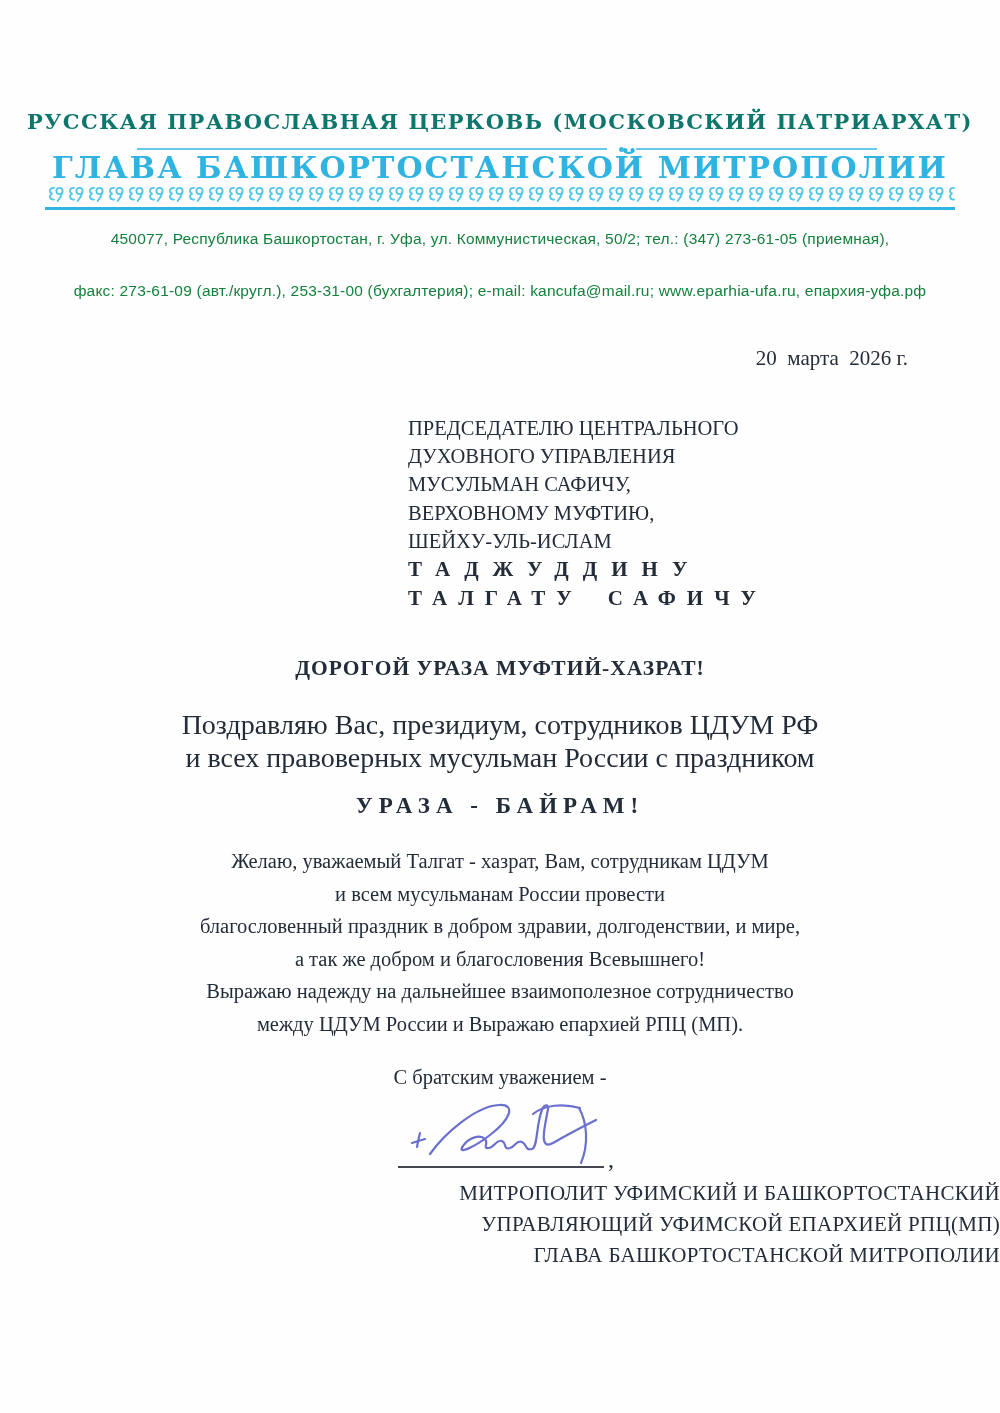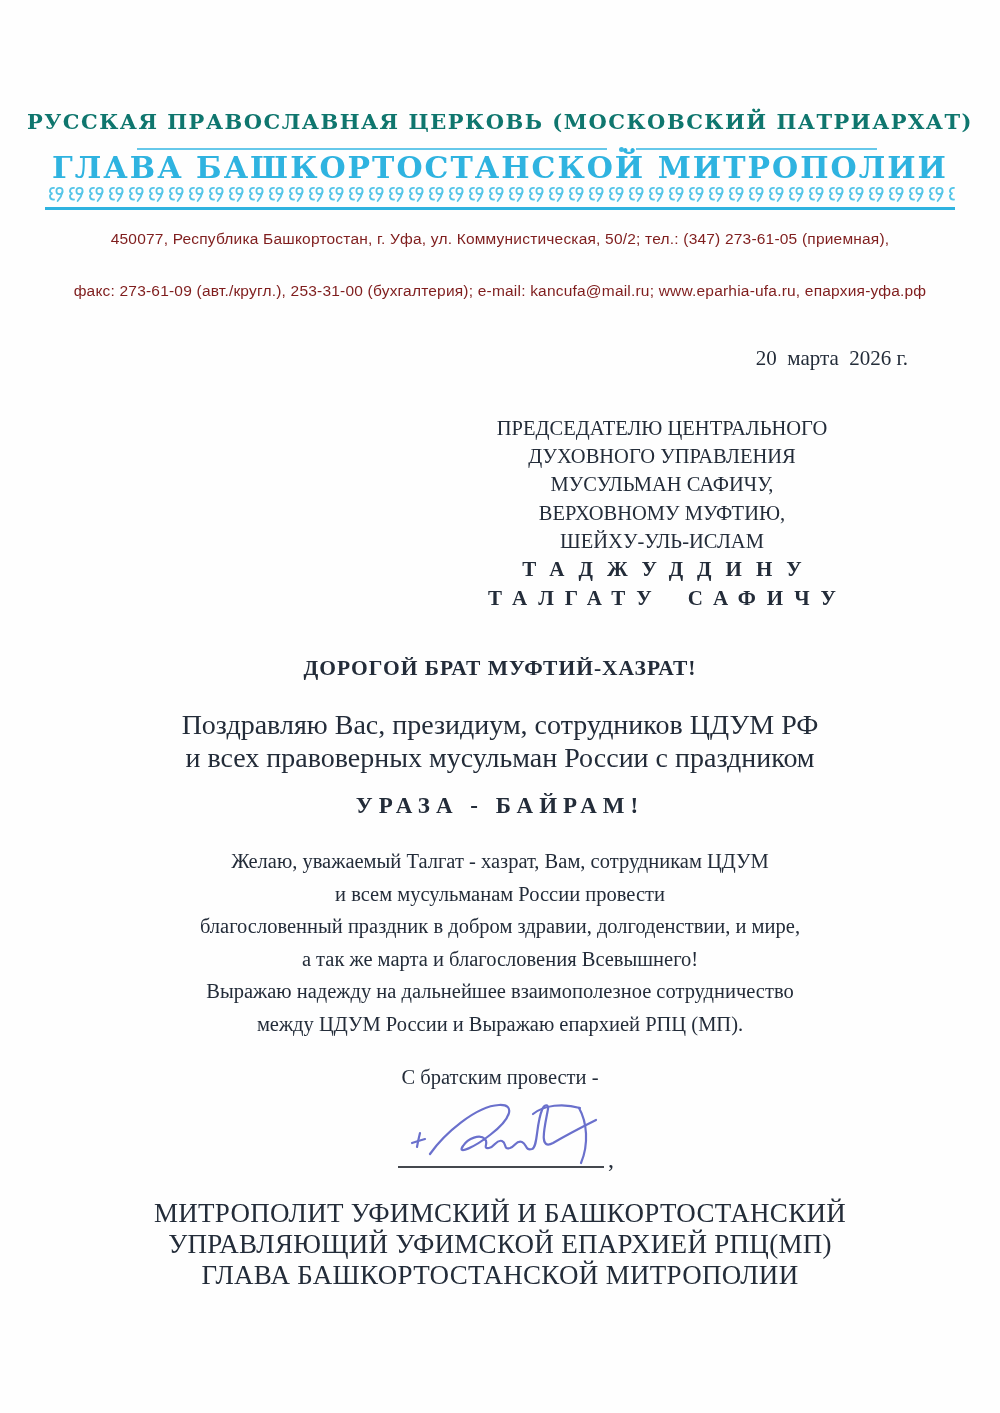--- a/index.html
+++ b/index.html
@@ -33,33 +33,33 @@
     text-align:center;
     font-family:"DejaVu Serif", serif;
     font-weight:bold;font-size:30px;letter-spacing:2px;
     color:#2fb3e0;
   }
   .ornament{position:absolute;top:184px;left:45px;width:910px;height:22px;}
   .hdr-rule{position:absolute;top:207px;left:45px;width:910px;height:3px;background:#2fb3e0;}
   .contact{
     position:absolute;left:0;width:100%;text-align:center;
     font-family:"Liberation Sans", sans-serif;
-    font-size:15.5px;color:#7f1d1d;letter-spacing:0.2px;
+    font-size:15.5px;color:#15803d;letter-spacing:0.2px;
   }
   .contact.l1{top:230px;}
   .contact.l2{top:254px;margin-top:28px;}
   
   .pre{white-space:pre;margin-top:7px;}
   .date-line{
     position:absolute;top:339px;right:92px;
     font-size:21px;
   }
   .addressee{
-    position:absolute;top:414px;left:386px;width:552px;
-    text-align:center;font-size:20.5px;line-height:28.2px;
+    position:absolute;top:414px;left:408px;width:552px;
+    text-align:left;font-size:20.5px;line-height:28.2px;
   }
   .addressee .name{
     font-weight:bold;font-size:21px;line-height:29px;
   }
   .name.n1{letter-spacing:14px;margin-right:-14px;}
   .name.n2{letter-spacing:11px;word-spacing:9px;margin-right:-11px;}
   .salutation{
     position:absolute;top:656px;left:0;width:100%;text-align:center;
     font-weight:bold;font-size:21.5px;letter-spacing:1px;
   }
@@ -76,22 +76,22 @@
     font-size:20.5px;line-height:32.6px;
   }
   .valediction{
     position:absolute;top:1066px;left:0;width:100%;text-align:center;
     font-size:20.5px;
   }
   .signature-svg{position:absolute;top:1092px;left:382px;width:250px;height:80px;}
   .sig-underline{position:absolute;top:1166px;left:398px;width:206px;height:2px;background:#44484e;}
   .sig-comma{position:absolute;top:1146px;left:608px;font-size:24px;color:#232c39;}
   .signoff{
-    position:absolute;top:1178px;left:0;width:100%;text-align:center;
-    font-size:27px;line-height:31px;letter-spacing:0.3px;margin-top:20px;
+    position:absolute;top:1178px;left:0;width:100%;text-align:right;
+    font-size:21px;line-height:31px;letter-spacing:0.3px;
   }
 </style>
 </head>
 <body>
 
 <div class="page">
 
   <div class="org-line">РУССКАЯ ПРАВОСЛАВНАЯ ЦЕРКОВЬ (МОСКОВСКИЙ ПАТРИАРХАТ)</div>
 
   <div class="hdr-divider">
@@ -125,39 +125,39 @@
   <div class="addressee">
     <div>ПРЕДСЕДАТЕЛЮ ЦЕНТРАЛЬНОГО</div>
     <div>ДУХОВНОГО УПРАВЛЕНИЯ</div>
     <div>МУСУЛЬМАН САФИЧУ,</div>
     <div>ВЕРХОВНОМУ МУФТИЮ,</div>
     <div>ШЕЙХУ-УЛЬ-ИСЛАМ</div>
     <div class="name n1">ТАДЖУДДИНУ</div>
     <div class="name n2">ТАЛГАТУ САФИЧУ</div>
   </div>
 
-  <div class="salutation">ДОРОГОЙ БРАТ МУФТИЙ-ХАЗРАТ!</div>
+  <div class="salutation">ДОРОГОЙ УРАЗА МУФТИЙ-ХАЗРАТ!</div>
 
   <div class="intro">
     <div>Поздравляю Вас, президиум, сотрудников ЦДУМ РФ</div>
     <div>и всех правоверных мусульман России с праздником</div>
   </div>
 
   <div class="holiday">УРАЗА - БАЙРАМ!</div>
 
   <div class="body-par">
     <div>Желаю, уважаемый Талгат - хазрат, Вам, сотрудникам ЦДУМ</div>
     <div>и всем мусульманам России провести</div>
     <div>благословенный праздник в добром здравии, долгоденствии, и мире,</div>
-    <div>а так же марта и благословения Всевышнего!</div>
+    <div>а так же добром и благословения Всевышнего!</div>
     <div>Выражаю надежду на дальнейшее взаимополезное сотрудничество</div>
     <div>между ЦДУМ России и Выражаю епархией РПЦ (МП).</div>
   </div>
 
-  <div class="valediction">С братским провести -</div>
+  <div class="valediction">С братским уважением -</div>
 
   <svg class="signature-svg" viewBox="0 0 250 80">
     <g fill="none" stroke="#6a70cc" stroke-width="2.2" stroke-linecap="round">
       <path d="M30 51 q6 -2 13 -4"></path>
       <path d="M38 41 q-2 8 -3 14"></path>
       <path d="M48 62 C62 42 94 14 117 13 C134 12 129 27 108 43 C94 54 74 64 81 54 C86 46 98 42 103 47 C107 51 100 57 107 56 C113 55 114 47 120 49 C125 51 121 58 128 56 C134 54 134 48 140 50 C145 52 143 59 150 57 C156 55 154 32 160 18 C162 12 167 12 166 17 C163 34 156 59 171 51 C183 44 196 37 214 28"></path>
       <path d="M151 22 C162 13 181 11 198 16"></path>
       <path d="M197 16 C205 30 207 52 199 71"></path>
     </g>
   </svg>

